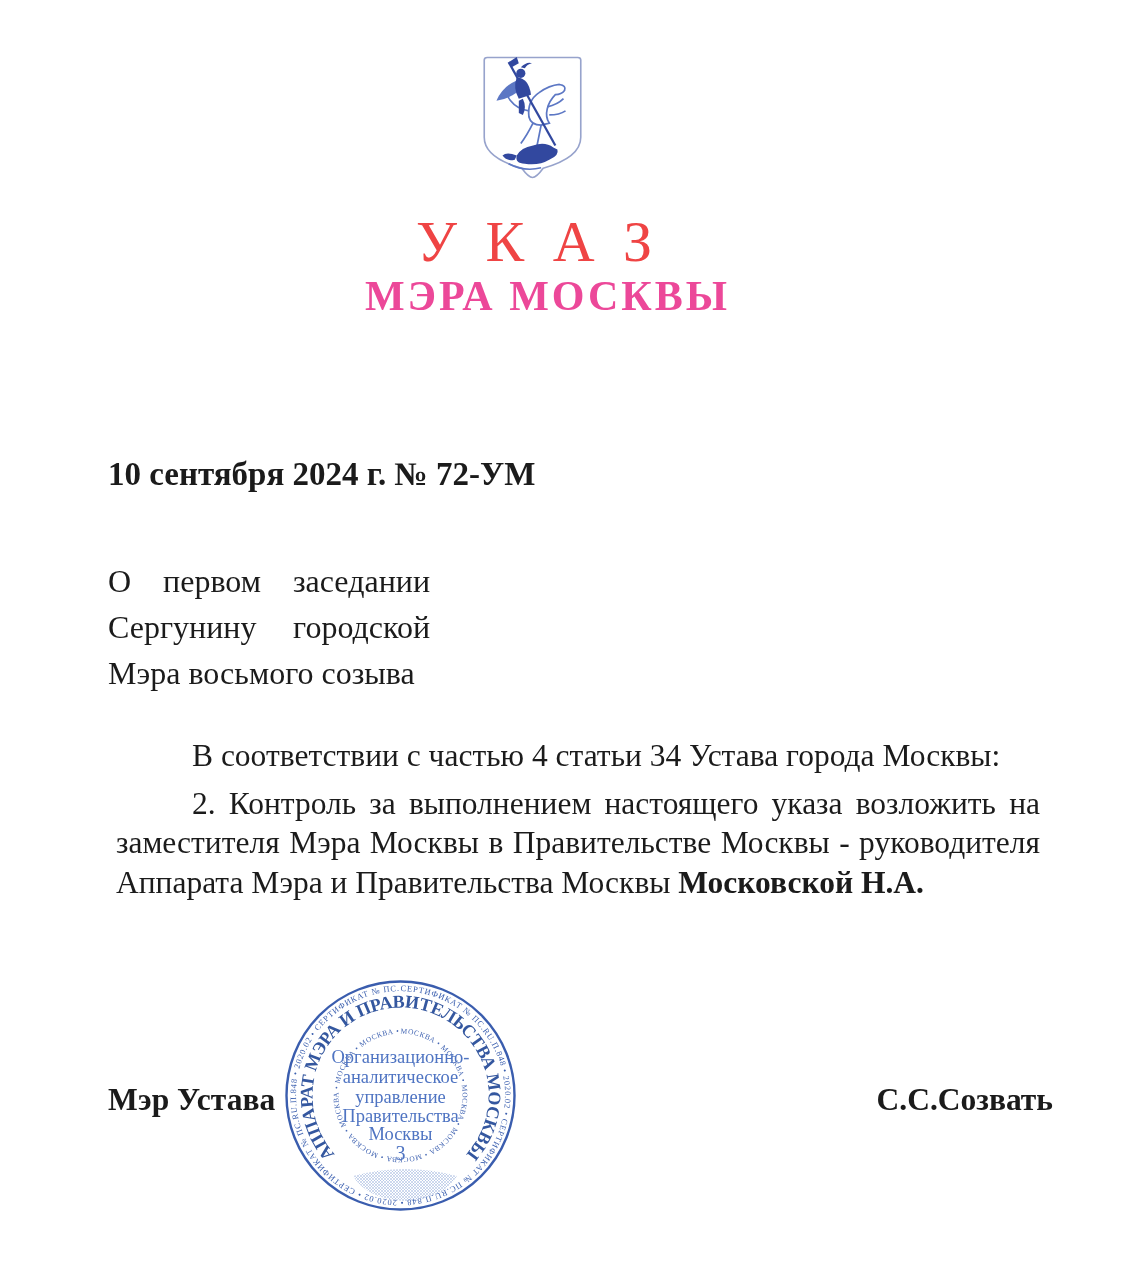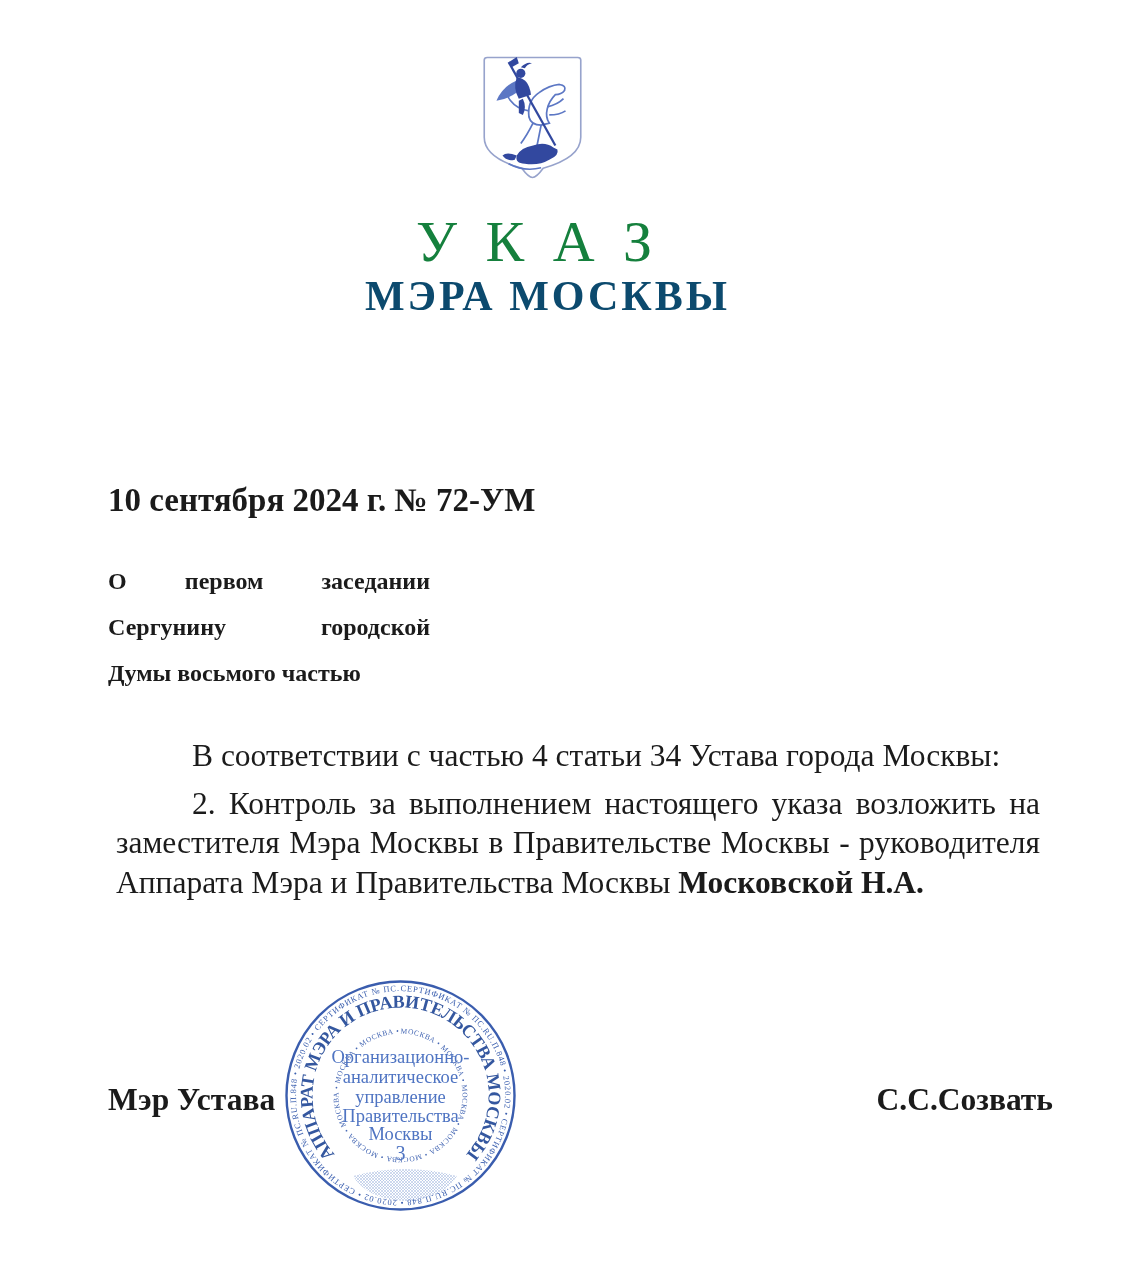--- a/index.html
+++ b/index.html
@@ -9,35 +9,35 @@
     background:#ffffff;
     font-family:"Liberation Serif", serif;
     color:#1b1b1b;
     overflow:hidden;
   }
   .emblem{position:absolute;left:478px;top:54px;width:109px;height:127px;}
   .doc-title{
     position:absolute;left:0;top:208px;width:1075px;
     text-align:center;
     font-size:58px;letter-spacing:7px;
-    color:#15803d;
+    color:#ef4444;
   }
   .doc-subtitle{
     position:absolute;left:0;top:272px;width:1095px;
     text-align:center;
     font-size:42px;font-weight:bold;letter-spacing:3px;
-    color:#0c4a6e;
+    color:#ec4899;
   }
   .date-line{
     position:absolute;left:108px;top:456px;
-    font-size:33px;font-weight:bold;margin-top:26px;
+    font-size:33px;font-weight:bold;
   }
   .subject{
     position:absolute;left:108px;top:558px;width:322px;
-    font-size:24px;font-weight:bold;line-height:46px;
+    font-size:32px;font-weight:normal;line-height:46px;
   }
   .subject .just{text-align:justify;text-align-last:justify;}
   .body-text{
     position:absolute;left:108px;top:728px;width:940px;
     font-size:31.5px;line-height:39.5px;
     text-align:justify;
   }
   .body-text p{margin:8px;text-indent:76px;}
   .sig-row{
     position:absolute;left:108px;top:1082px;width:945px;
@@ -73,21 +73,21 @@
   </svg>
 
   <div class="doc-title">У К А З</div>
   <div class="doc-subtitle">МЭРА МОСКВЫ</div>
 
   <div class="date-line">10 сентября 2024 г. № 72-УМ</div>
 
   <div class="subject">
     <div class="just">О первом заседании</div>
     <div class="just">Сергунину городской</div>
-    <div>Думы восьмого частью</div>
+    <div>Мэра восьмого созыва</div>
   </div>
 
   <div class="body-text">
     <p><span>В соответствии с частью 4 статьи 34 Устава города Москвы:</span><b></b></p>
     <p><span>2. Контроль за выполнением настоящего указа возложить на заместителя Мэра Москвы в Правительстве Москвы - руководителя Аппарата Мэра и Правительства Москвы </span><b>Московской Н.А.</b></p>
   </div>
 
   <div class="sig-row">
     <span>Мэр Устава</span>
     <span>С.С.Созвать</span>

